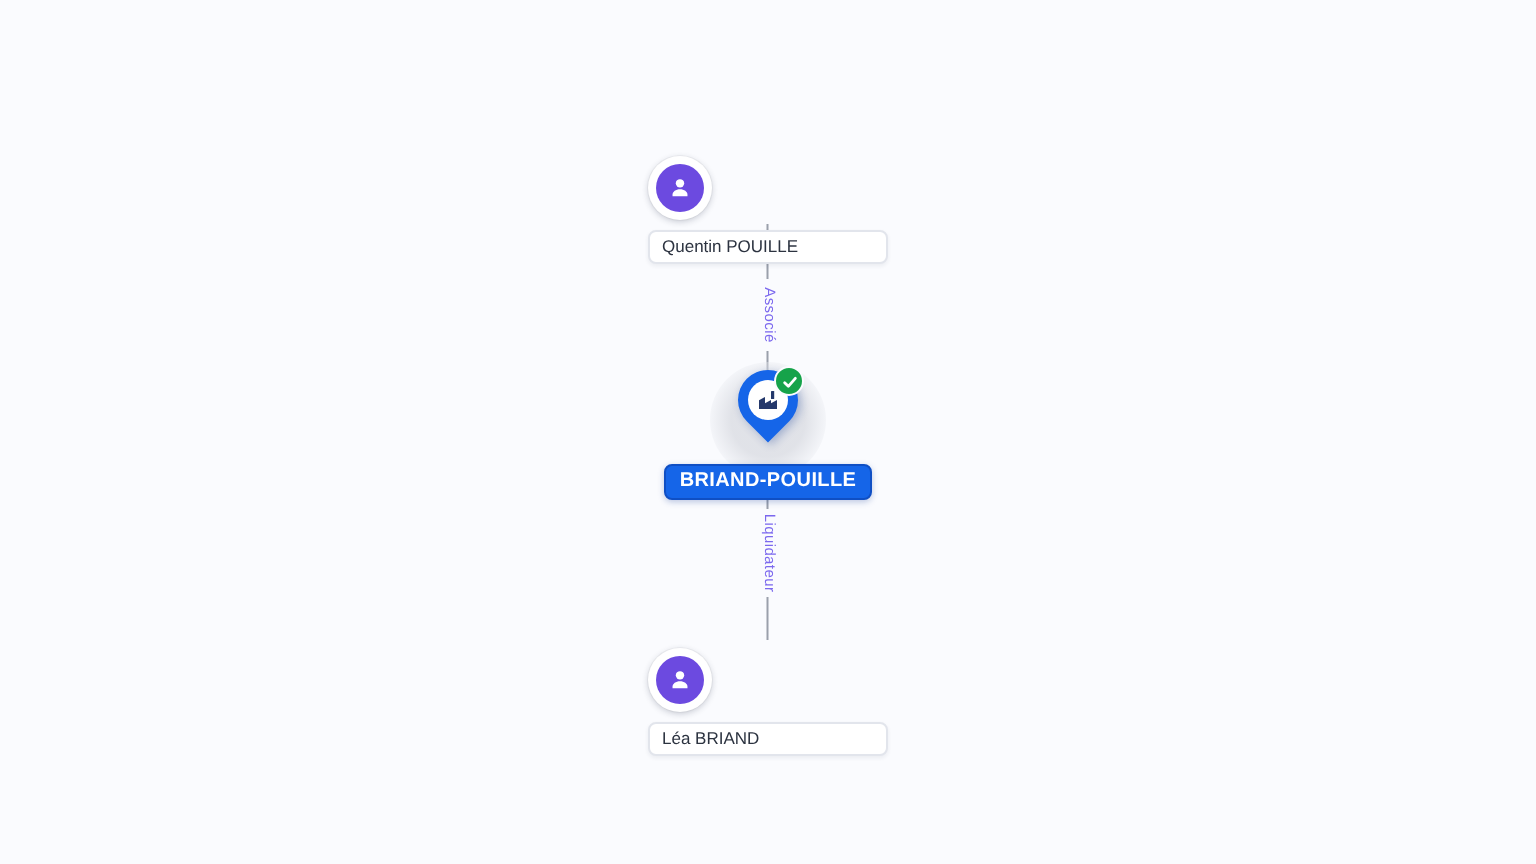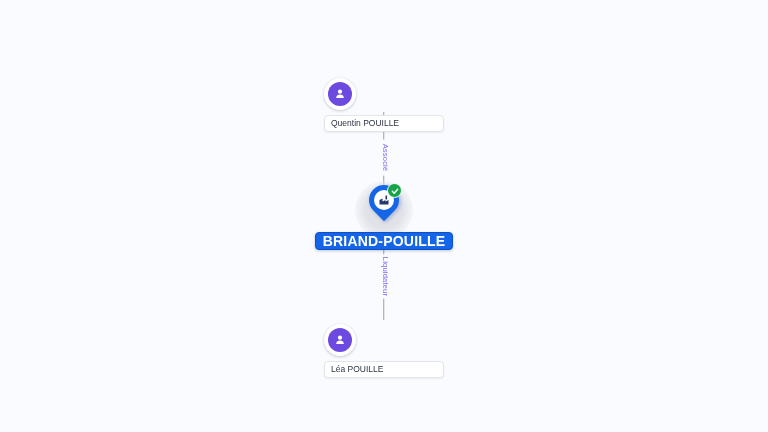--- a/index.html
+++ b/index.html
@@ -156,21 +156,21 @@
   }
   .check-badge svg { display: block; }
 
   .company-label {
     position: relative;
     margin-top: -3px;
     background: #1565e8;
     border: 1px solid #0f4fc4;
     border-radius: 4px;
     color: #ffffff;
-    font-size: 14px;
+    font-size: 10px;
     font-weight: bold;
     letter-spacing: .2px;
     padding: 2.5px 7px 3px 7px;
     white-space: nowrap;
     box-shadow: 0 1px 3px rgba(20,60,150,.28);
     line-height: 10px;
   }
 </style>
 </head>
 <body>
@@ -222,16 +222,16 @@
     <div class="avatar-ring">
       <div class="avatar-circle">
         <span>
           <svg width="14" height="14" viewBox="0 0 24 24" fill="#ffffff">
             <circle cx="12" cy="8" r="3.6"></circle>
             <path d="M12 13c-3.6 0-6.4 2.1-6.4 4.6V19h12.8v-1.4C18.4 15.1 15.6 13 12 13z"></path>
           </svg>
         </span>
       </div>
     </div>
-    <div class="person-label">Léa POUILLE</div>
+    <div class="person-label">Léa BRIAND</div>
   </div>
 
 </div>
 
 </body></html>

